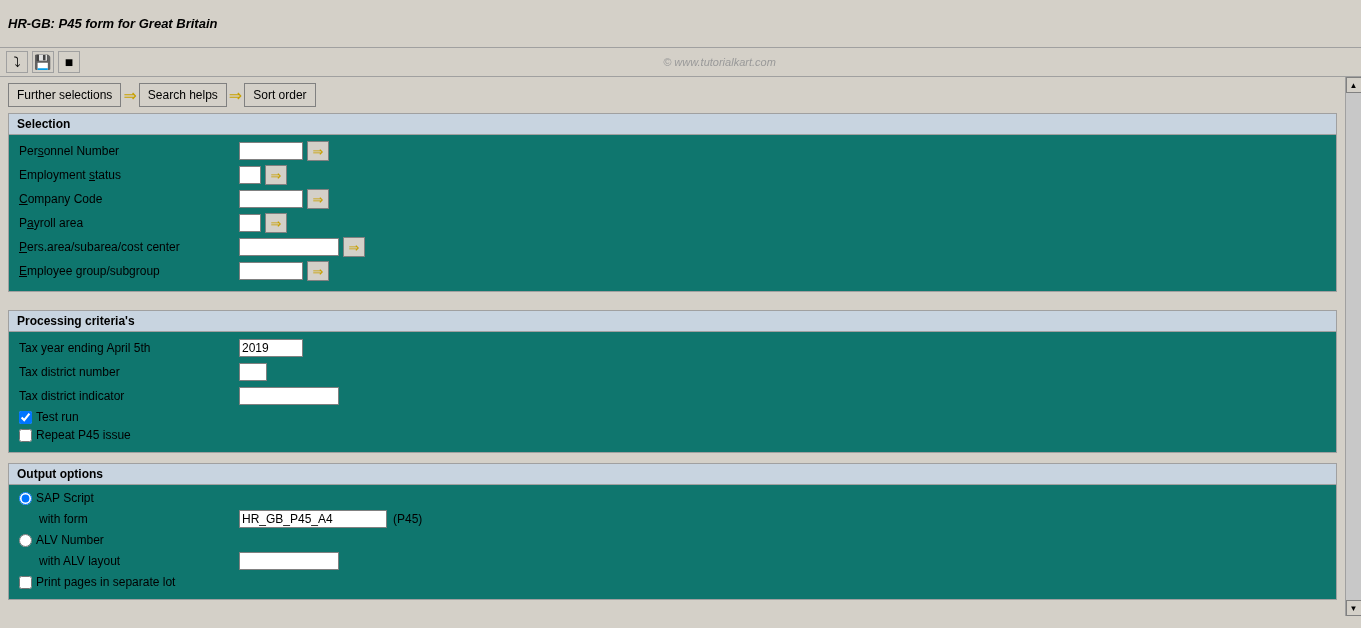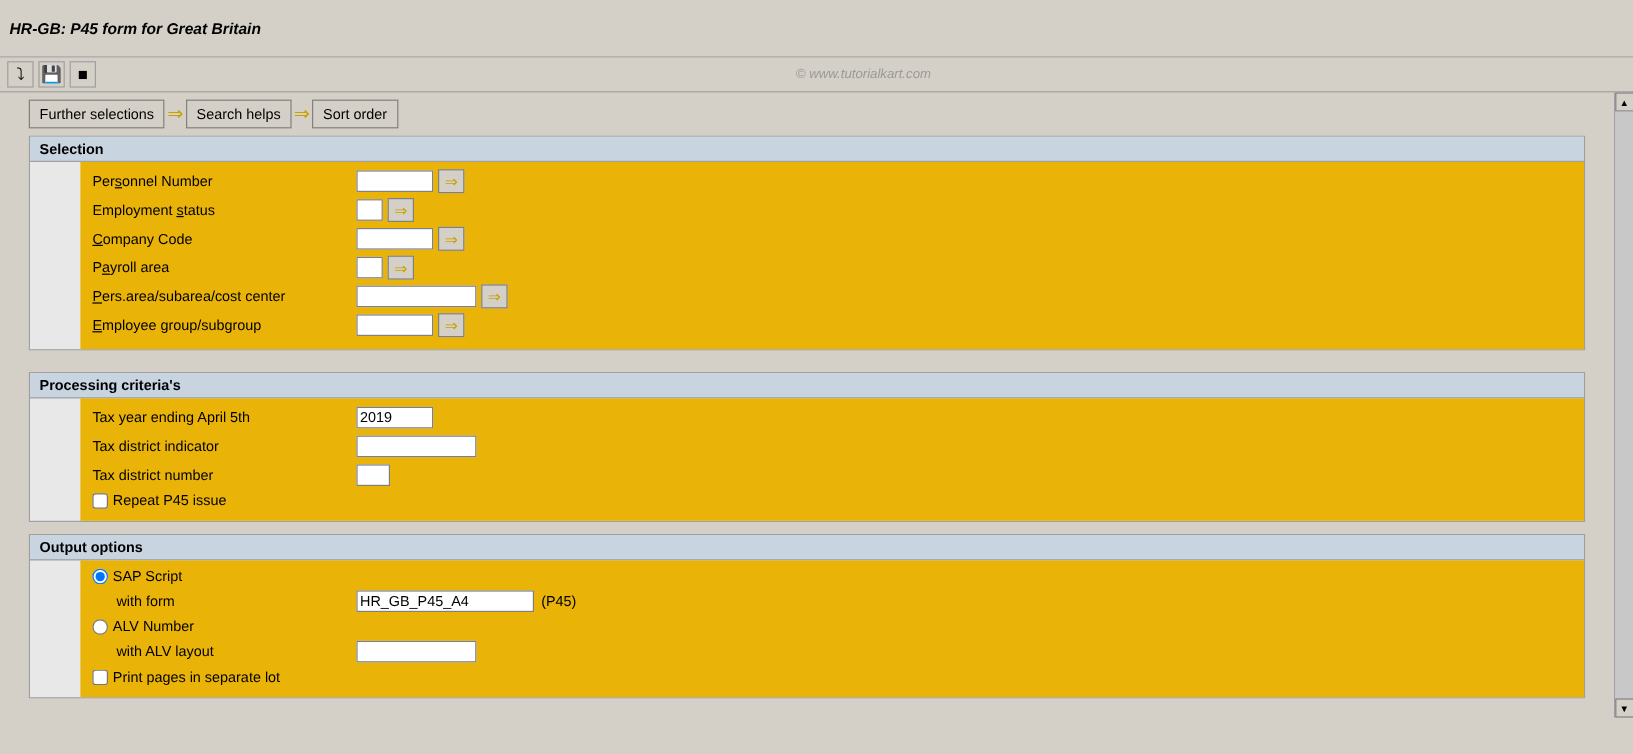--- a/index.html
+++ b/index.html
@@ -51,21 +51,21 @@
       font-style: italic;
     }
 
     
     .main-layout {
       display: flex;
       width: 100%;
     }
     .content-area {
       flex: 1;
-      padding: 6px 24px;
+      padding: 6px 8px;
       overflow-y: auto;
     }
     .scrollbar-area {
       width: 16px;
       background: #d4d0c8;
       border-left: 1px solid #a0a0a0;
       display: flex;
       flex-direction: column;
       align-items: center;
     }
@@ -113,22 +113,21 @@
     }
     .section-header {
       background: #c8d4e0;
       padding: 3px 8px;
       font-weight: bold;
       font-size: 12px;
       border-bottom: 1px solid #a0a0a0;
     }
     .section-body {
       padding: 6px 10px;
-      background: #eab308;
-      margin-left: 42px;
+      background: #0f766e;
     }
 
     
     .form-row {
       display: flex;
       align-items: center;
       margin-bottom: 4px;
       min-height: 20px;
     }
     .form-label {
@@ -289,29 +288,33 @@
     <div class="section-group">
       <div class="section-header">Processing criteria's</div>
       <div class="section-body">
 
         <div class="form-row">
           <div class="form-label">Tax year ending April 5th</div>
           <input type="text" class="form-input input-small" value="2019" style="">
         </div>
 
         <div class="form-row">
+          <div class="form-label">Tax district number</div>
+          <input type="text" class="form-input" style="width: 28px;" value="">
+        </div>
+
+        <div class="form-row">
           <div class="form-label">Tax district indicator</div>
           <input type="text" class="form-input input-medium" value="" style="">
         </div>
 
-        <div class="form-row">
-          <div class="form-label">Tax district number</div>
-          <input type="text" class="form-input" style="width: 28px;" value="">
-        </div>
-
+        <div class="checkbox-row">
+          <input type="checkbox" id="test-run" checked="" style="">
+          <label for="test-run">Test run</label>
+        </div>
 
         <div class="checkbox-row">
           <input type="checkbox" id="repeat-p45" style="">
           <label for="repeat-p45">Repeat P45 issue</label>
         </div>
 
 
       </div>
     </div>
 

